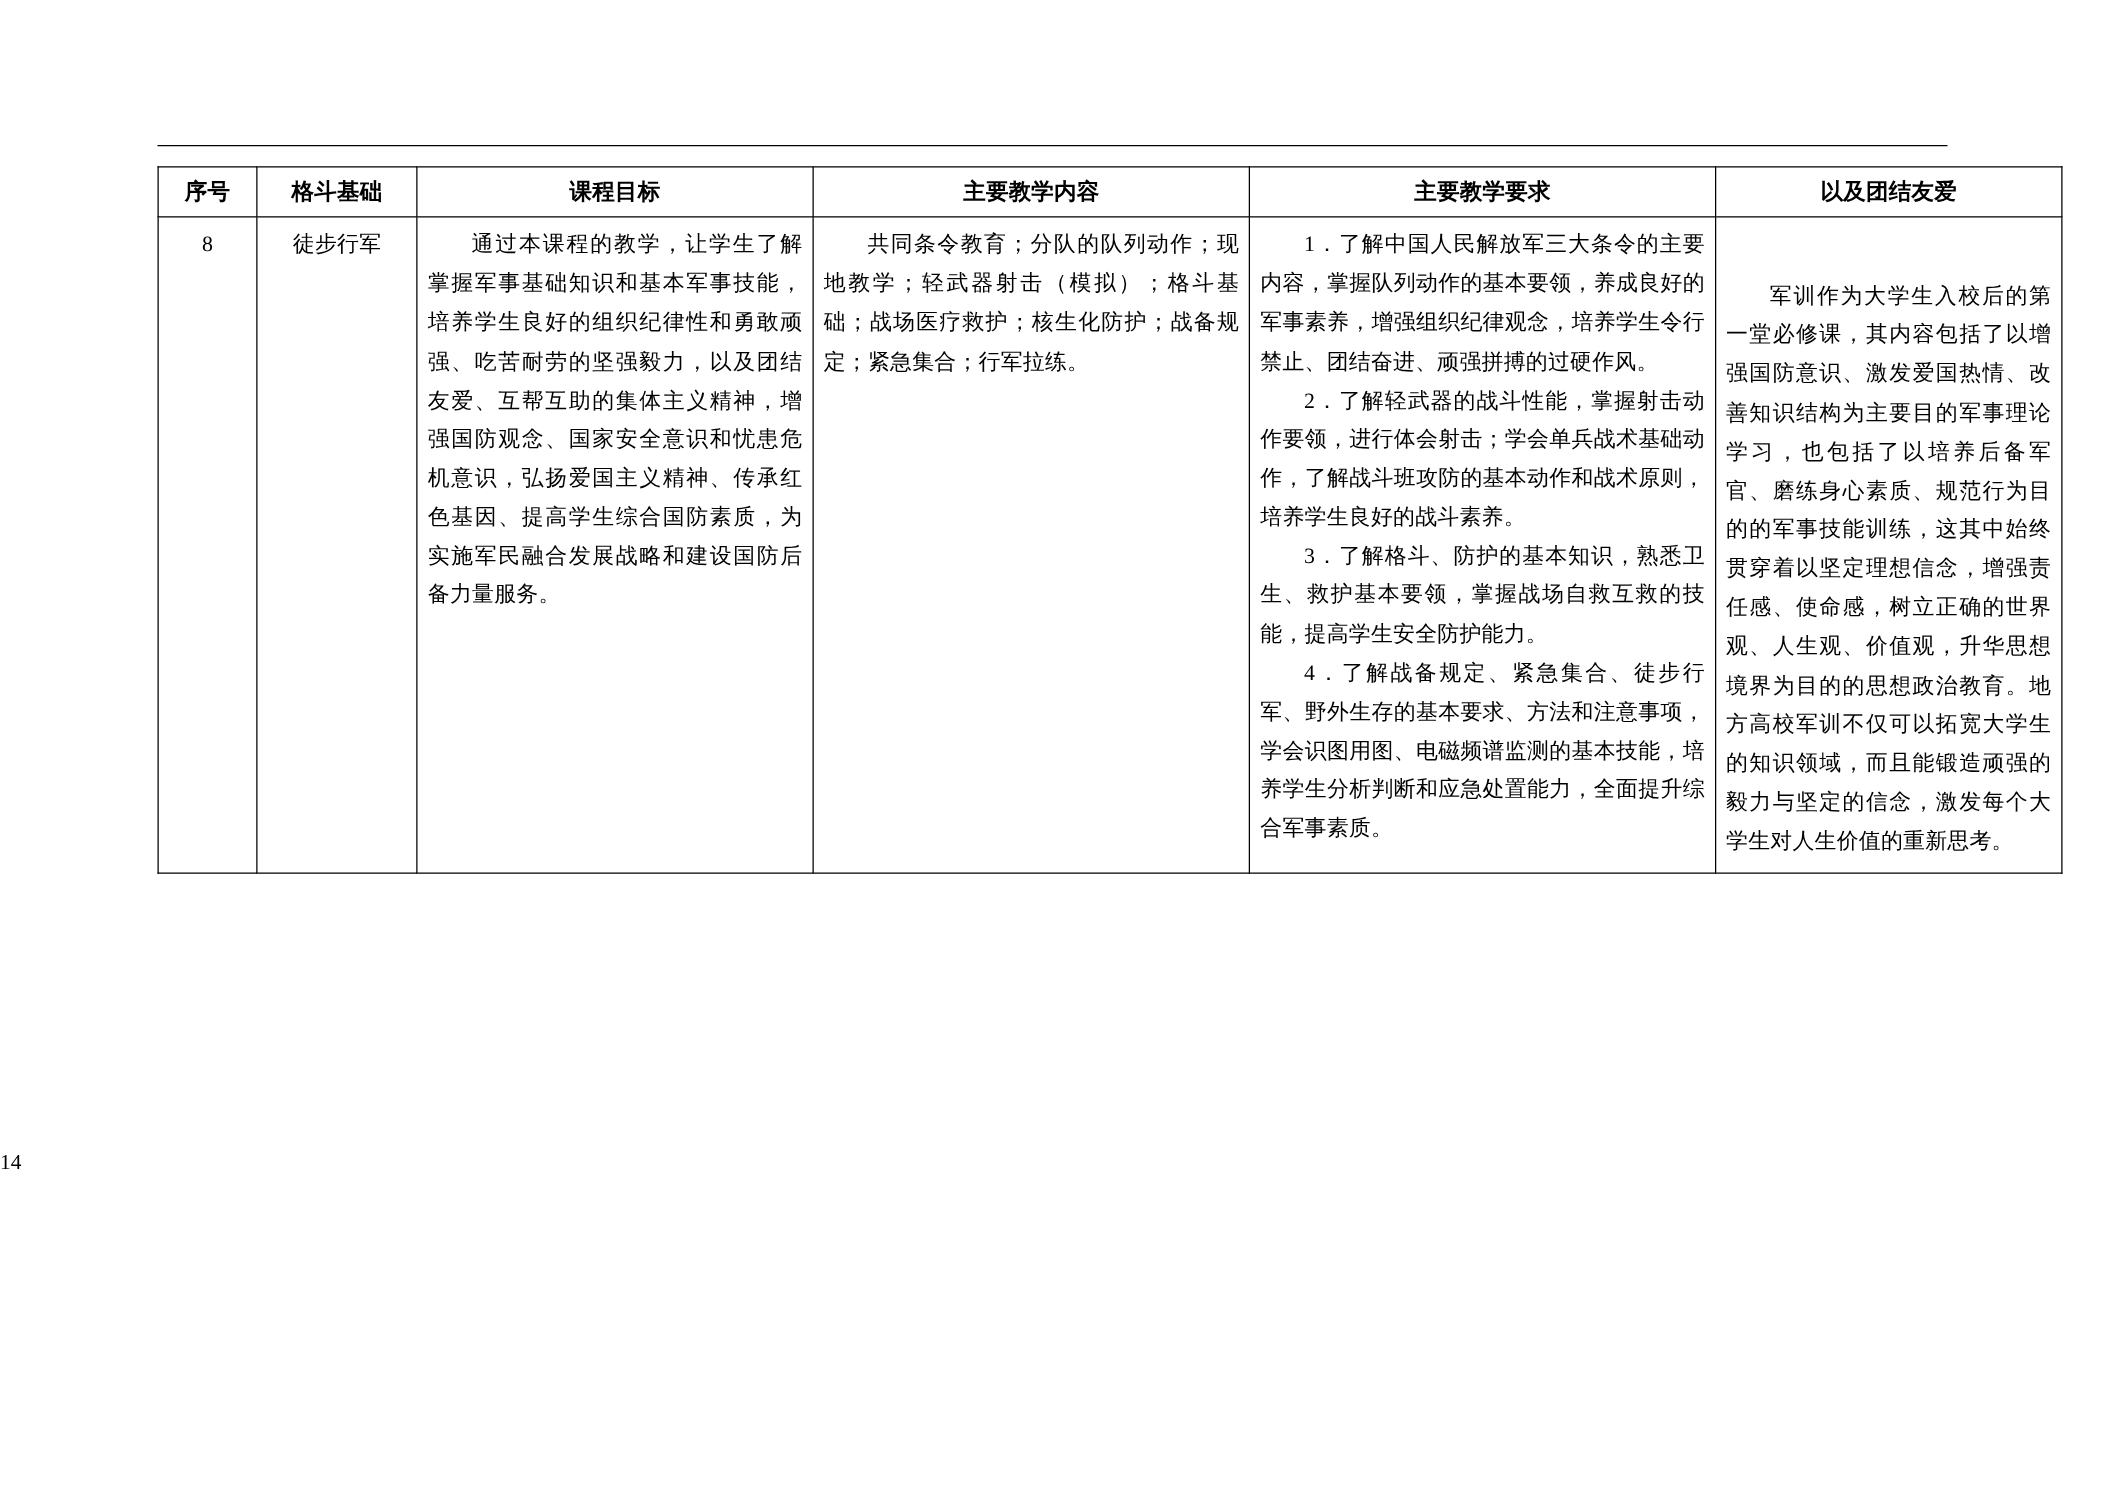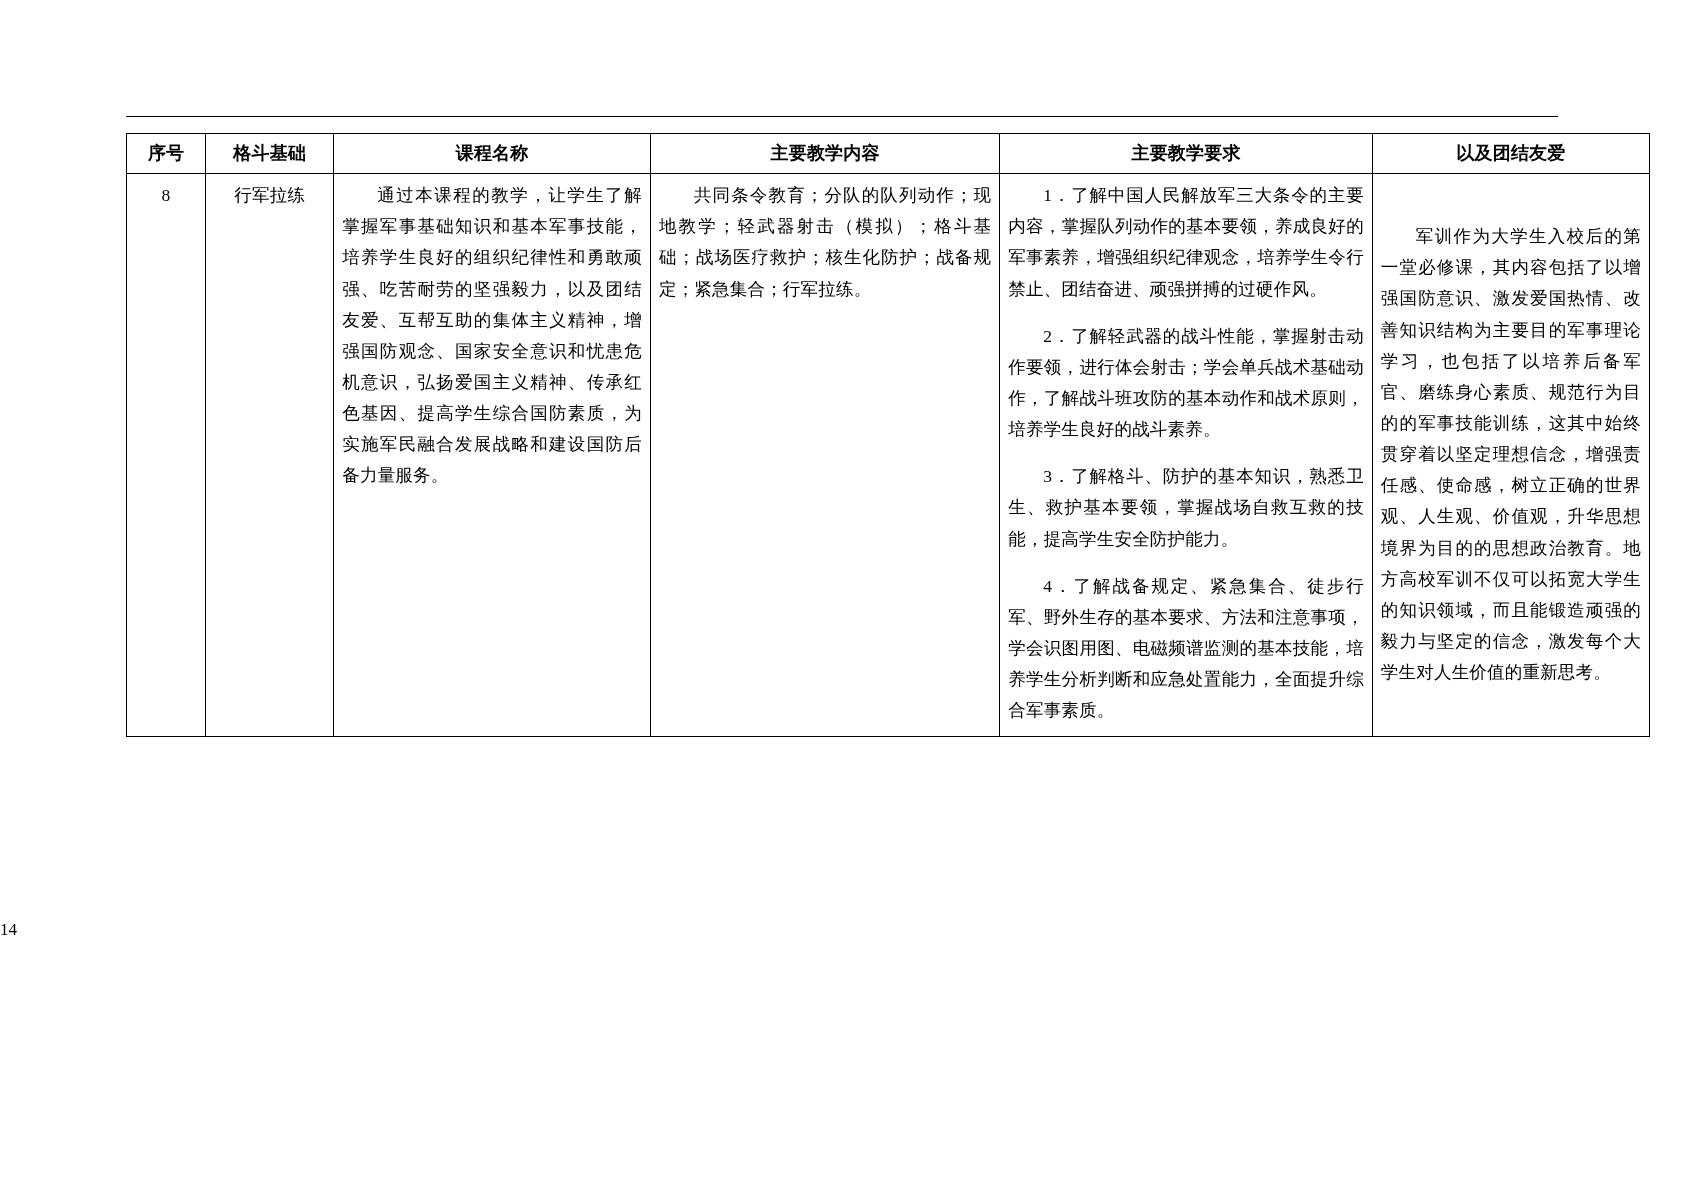--- a/index.html
+++ b/index.html
@@ -76,21 +76,21 @@
     padding-top: 7px;
     letter-spacing: 0.5px;
   }
   .para {
     margin: 0;
     text-align: justify;
     text-justify: inter-ideograph;
     text-indent: 2em;
   }
   .para + .para {
-    margin-top: 16px;
+    margin-top: 0;
   }
   td.cell-goal .para,
   td.cell-content .para,
   td.cell-require .para,
   td.cell-ideo .para {
     word-break: break-all;
   }
   td.cell-ideo .para {
     text-indent: 2em;
     margin-top: 41px;
@@ -118,30 +118,30 @@
       <col class="c-name">
       <col class="c-goal">
       <col class="c-content">
       <col class="c-require">
       <col class="c-ideo">
     </colgroup>
     <thead>
       <tr>
         <th>序号</th>
         <th>格斗基础</th>
-        <th>课程名称</th>
+        <th>课程目标</th>
         <th>主要教学内容</th>
         <th>主要教学要求</th>
         <th>以及团结友爱</th>
       </tr>
     </thead>
     <tbody>
       <tr>
         <td class="cell-no">8</td>
-        <td class="cell-name">行军拉练</td>
+        <td class="cell-name">徒步行军</td>
         <td class="cell-goal">
           <p class="para">通过本课程的教学，让学生了解掌握军事基础知识和基本军事技能，培养学生良好的组织纪律性和勇敢顽强、吃苦耐劳的坚强毅力，以及团结友爱、互帮互助的集体主义精神，增强国防观念、国家安全意识和忧患危机意识，弘扬爱国主义精神、传承红色基因、提高学生综合国防素质，为实施军民融合发展战略和建设国防后备力量服务。</p>
         </td>
         <td class="cell-content">
           <p class="para">共同条令教育；分队的队列动作；现地教学；轻武器射击（模拟）；格斗基础；战场医疗救护；核生化防护；战备规定；紧急集合；行军拉练。</p>
         </td>
         <td class="cell-require">
           <p class="para">1．了解中国人民解放军三大条令的主要内容，掌握队列动作的基本要领，养成良好的军事素养，增强组织纪律观念，培养学生令行禁止、团结奋进、顽强拼搏的过硬作风。</p>
           <p class="para">2．了解轻武器的战斗性能，掌握射击动作要领，进行体会射击；学会单兵战术基础动作，了解战斗班攻防的基本动作和战术原则，培养学生良好的战斗素养。</p>
           <p class="para">3．了解格斗、防护的基本知识，熟悉卫生、救护基本要领，掌握战场自救互救的技能，提高学生安全防护能力。</p>

